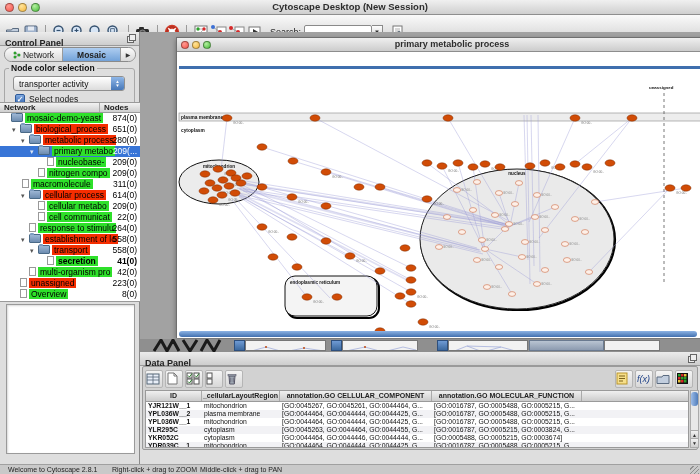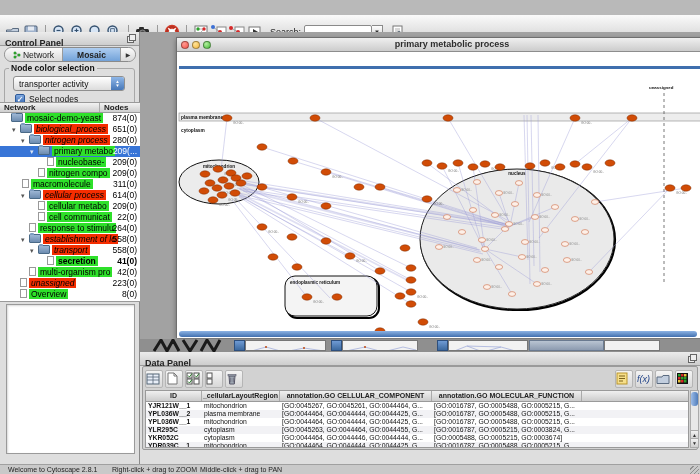--- a/index.html
+++ b/index.html
@@ -50,21 +50,21 @@
   .trow.sel{background:#3875d7;}
   .trow .arrow{display:inline-block;width:8px;font-size:7px;color:#555;vertical-align:top;}
   .trow.sel .arrow{color:#dce6f5;}
   .trow .sp{display:inline-block;width:8px;}
   .ficon{display:inline-block;vertical-align:middle;margin:-2px 2px 0 0;}
   .ficon.folder{width:10px;height:7px;background:linear-gradient(#9db6d4,#6d8cb0);border:1px solid #4a central6a88;border:1px solid #4a6a88;border-radius:1px;position:relative;}
   .ficon.folder:before{content:"";position:absolute;left:0;top:-2px;width:4px;height:2px;background:#7d9cc0;border-radius:1px 1px 0 0;}
   .ficon.file{width:7px;height:9px;background:#fff;border:1px solid #999;box-sizing:border-box;}
   .hl{padding:0 2px;}
   .hl-green{background:#2ee02a;}
-  .hl-red{background:#f52d00;font-style:italic;}
+  .hl-red{background:#f52d00;}
   .cnt{position:absolute;right:3px;top:0;font-size:8.5px;color:#000;}
   .trow.sel .cnt{color:#fff;}
   .birdseye{position:absolute;left:6px;top:272px;width:127px;height:148px;background:#fff;border:1px solid #9a9a9a;box-shadow:inset 1px 1px 2px rgba(0,0,0,.15);}
   
   .desktop{position:absolute;left:140px;top:32px;width:560px;height:320px;background:#a2a2a2;}
   .net-window{position:absolute;left:5px;top:5px;width:552px;height:301px;background:#fff;border:1px solid #6f6f6f;box-shadow:0 2px 5px rgba(0,0,0,.35);box-sizing:border-box;margin-left:31px;}
   .nw-title{position:relative;height:13px;background:linear-gradient(#efefef,#cccccc);border-bottom:1px solid #8d8d8d;}
   .nw-title .lights{top:2.5px;left:4px;gap:3px;}
   .nw-title .light{width:8px;height:8px;}
   .nw-title .wtitle{font-size:9px;top:1px;}
@@ -107,20 +107,28 @@
   .statusbar{position:absolute;left:0;top:464px;width:700px;height:10px;background:#c9c9c9;border-top:1px solid #a0a0a0;box-sizing:border-box;}
   .statusbar span{position:absolute;top:1px;font-size:7px;color:#222;}
   .grip{position:absolute;right:1px;bottom:1px;width:9px;height:9px;background:repeating-linear-gradient(135deg,transparent 0 2px,#8f8f8f 2px 3px);}
   svg text{font-family:"Liberation Sans",sans-serif;}
 </style>
 </head>
 <body>
 
 <div id="app">
 
+  <div class="titlebar">
+    <div class="lights">
+      <span class="light l-red"></span>
+      <span class="light l-yel"></span>
+      <span class="light l-grn"></span>
+    </div>
+    <div class="wtitle">Cytoscape Desktop (New Session)</div>
+  </div>
 
   <div class="toolbar">
     <span class="tbtn">
         <svg width="16" height="16">
           <path d="M1.5,6 h5 l1,-1.5 h6 v8.5 h-12 z" fill="#c2cede" stroke="#5a6b80" stroke-width="1"></path>
           <path d="M1.5,7.5 h12" stroke="#5a6b80" stroke-width=".7"></path>
         </svg>
       </span>
     <span class="tbtn">
         <svg width="16" height="16">
@@ -262,21 +270,21 @@
         <span style="font-size:8.5px;color:#111">Select nodes</span>
       </div>
     </div>
     <div class="tree-header">
       <span class="th-cell first">Network</span>
       <span class="th-cell">Nodes</span>
     </div>
     <div class="tree" id="tree">
         <div class="trow" style="padding-left: 3px;"><span class="sp"></span><span class="ficon folder"></span><span class="hl hl-green">mosaic-demo-yeast</span><span class="cnt">874(0)</span></div>
         <div class="trow" style="padding-left: 12px;"><span class="arrow">▾</span><span class="ficon folder"></span><span class="hl hl-red">biological_process</span><span class="cnt">651(0)</span></div>
-        <div class="trow" style="padding-left: 21px;"><span class="arrow">▾</span><span class="ficon folder"></span><span class="hl hl-red">nitrogen process</span><span class="cnt">280(0)</span></div>
+        <div class="trow" style="padding-left: 21px;"><span class="arrow">▾</span><span class="ficon folder"></span><span class="hl hl-red">metabolic process</span><span class="cnt">280(0)</span></div>
         <div class="trow sel" style="padding-left: 30px;"><span class="arrow">▾</span><span class="ficon folder"></span><span class="hl hl-green">primary metabo</span><span class="cnt">209(...</span></div>
         <div class="trow" style="padding-left: 39px;"><span class="sp"></span><span class="ficon file"></span><span class="hl hl-green">nucleobase-</span><span class="cnt">209(0)</span></div>
         <div class="trow" style="padding-left: 30px;"><span class="sp"></span><span class="ficon file"></span><span class="hl hl-green">nitrogen compo</span><span class="cnt">209(0)</span></div>
         <div class="trow" style="padding-left: 14px;"><span class="sp"></span><span class="ficon file"></span><span class="hl hl-green">macromolecule</span><span class="cnt">311(0)</span></div>
         <div class="trow" style="padding-left: 21px;"><span class="arrow">▾</span><span class="ficon folder"></span><span class="hl hl-red">cellular process</span><span class="cnt">614(0)</span></div>
         <div class="trow" style="padding-left: 30px;"><span class="sp"></span><span class="ficon file"></span><span class="hl hl-green">cellular metabo</span><span class="cnt">209(0)</span></div>
         <div class="trow" style="padding-left: 30px;"><span class="sp"></span><span class="ficon file"></span><span class="hl hl-green">cell communicat</span><span class="cnt">22(0)</span></div>
         <div class="trow" style="padding-left: 21px;"><span class="sp"></span><span class="ficon file"></span><span class="hl hl-green">response to stimulu</span><span class="cnt">264(0)</span></div>
         <div class="trow" style="padding-left: 21px;"><span class="arrow">▾</span><span class="ficon folder"></span><span class="hl hl-red">establishment of lo</span><span class="cnt">558(0)</span></div>
         <div class="trow" style="padding-left: 30px;"><span class="arrow">▾</span><span class="ficon folder"></span><span class="hl hl-red">transport</span><span class="cnt">558(0)</span></div>

